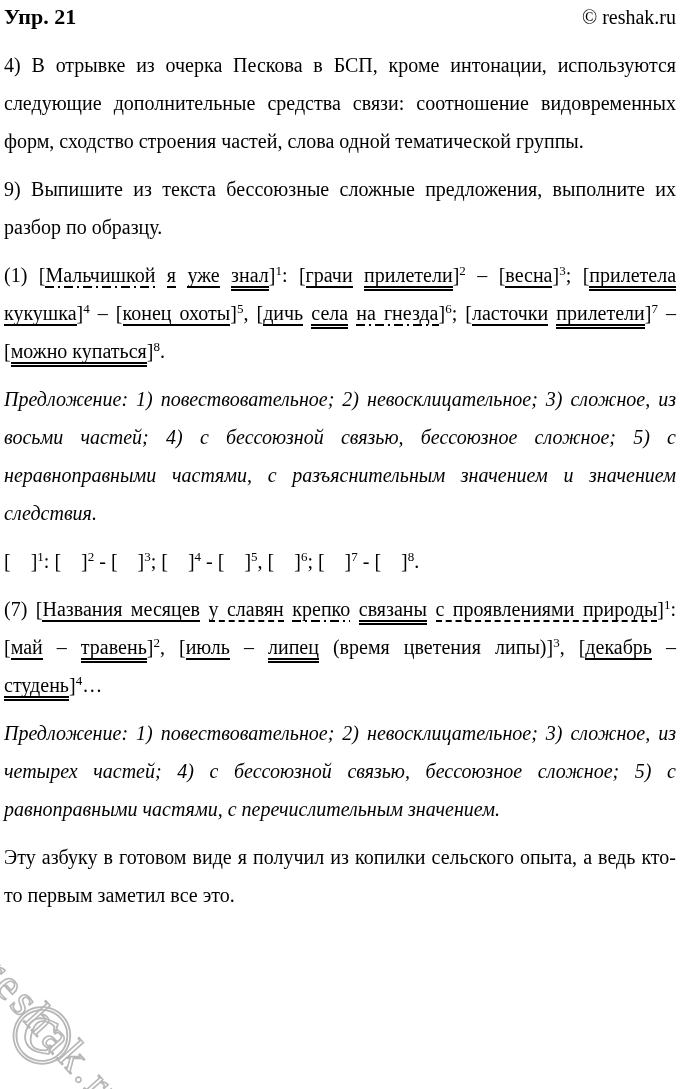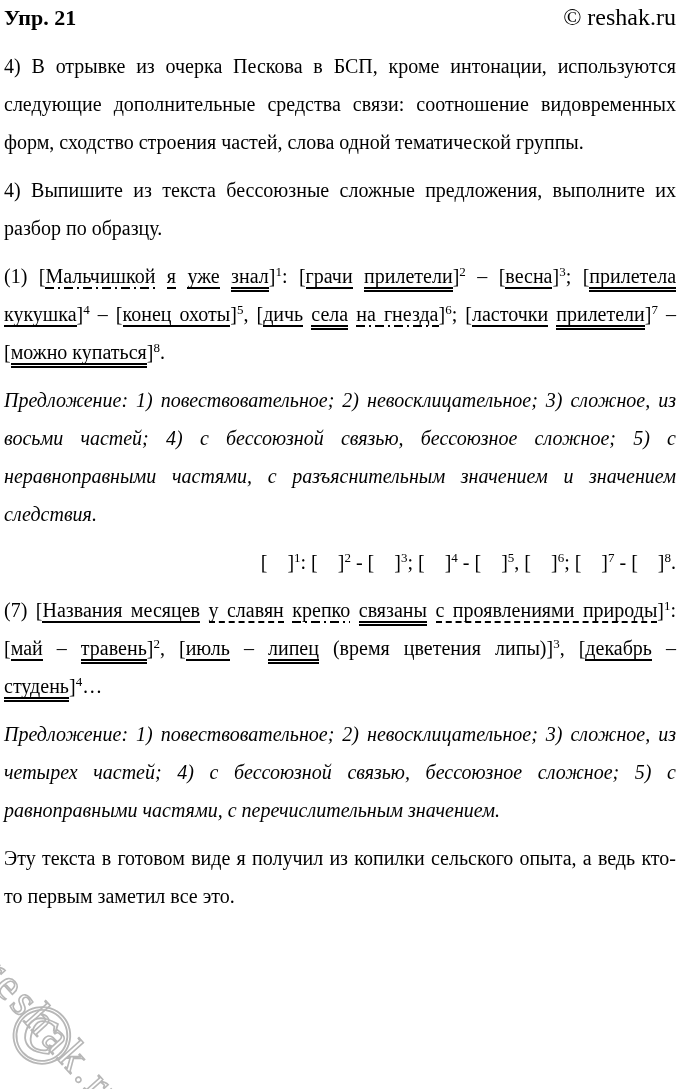--- a/index.html
+++ b/index.html
@@ -13,24 +13,24 @@
     font-size: 20px;
     overflow: hidden;
   }
   .page { position: relative; width: 672px; height: 100%; }
 
   .doc-header {
     display: flex; justify-content: space-between; align-items: baseline;
     line-height: 28px; margin-bottom: 15px;
   }
   .exercise-no { font-weight: bold; font-size: 22px; }
-  .copyright { font-size: 24px; }
+  .copyright { font-size: 20px; }
 
   p { margin: 0 0 10px 0; line-height: 38px; text-align: justify; }
-  p.left { text-align: right; }
+  p.left { text-align: left; }
   .analysis { font-style: italic; }
 
   sup { font-size: 13px; line-height: 0; vertical-align: 7px; letter-spacing: 0; }
 
   
   .u-solid   { border-bottom: 2px solid #000; }
   .u-double  { border-bottom: 5px double #000; }
   .u-dashed  { border-bottom: 2px dashed #000; }
   .u-dashdot {
     padding-bottom: 2px;
@@ -72,30 +72,30 @@
 
   <div class="content">
 
     <div class="doc-header">
       <span class="exercise-no">Упр. 21</span>
       <span class="copyright">© reshak.ru</span>
     </div>
 
     <p>4) В отрывке из очерка Пескова в БСП, кроме интонации, используются следующие дополнительные средства связи: соотношение видовременных форм, сходство строения частей, слова одной тематической группы.</p>
 
-    <p>4) Выпишите из текста бессоюзные сложные предложения, выполните их разбор по образцу.</p>
+    <p>9) Выпишите из текста бессоюзные сложные предложения, выполните их разбор по образцу.</p>
 
     <p><span>(1) [</span><span class="u-dashdot">Мальчишкой</span><span> </span><span class="u-solid">я</span><span> </span><span class="u-solid">уже</span><span> </span><span class="u-double">знал</span><span>]</span><sup>1</sup><span>: [</span><span class="u-solid">грачи</span><span> </span><span class="u-double">прилетели</span><span>]</span><sup>2</sup><span> – [</span><span class="u-solid">весна</span><span>]</span><sup>3</sup><span>; [</span><span class="u-double">прилетела</span><span> </span><span class="u-solid">кукушка</span><span>]</span><sup>4</sup><span> – [</span><span class="u-solid">конец охоты</span><span>]</span><sup>5</sup><span>, [</span><span class="u-solid">дичь</span><span> </span><span class="u-double">села</span><span> </span><span class="u-dashdot">на гнезда</span><span>]</span><sup>6</sup><span>; [</span><span class="u-solid">ласточки</span><span> </span><span class="u-double">прилетели</span><span>]</span><sup>7</sup><span> – [</span><span class="u-double">можно купаться</span><span>]</span><sup>8</sup><span>.</span></p>
 
     <p class="analysis">Предложение: 1) повествовательное; 2) невосклицательное; 3) сложное, из восьми частей; 4) с бессоюзной связью, бессоюзное сложное; 5) с неравноправными частями, с разъяснительным значением и значением следствия.</p>
 
     <p class="left"><span>[&nbsp;&nbsp;&nbsp;&nbsp;]</span><sup>1</sup><span>: [&nbsp;&nbsp;&nbsp;&nbsp;]</span><sup>2</sup><span> - [&nbsp;&nbsp;&nbsp;&nbsp;]</span><sup>3</sup><span>; [&nbsp;&nbsp;&nbsp;&nbsp;]</span><sup>4</sup><span> - [&nbsp;&nbsp;&nbsp;&nbsp;]</span><sup>5</sup><span>, [&nbsp;&nbsp;&nbsp;&nbsp;]</span><sup>6</sup><span>; [&nbsp;&nbsp;&nbsp;&nbsp;]</span><sup>7</sup><span> - [&nbsp;&nbsp;&nbsp;&nbsp;]</span><sup>8</sup><span>.</span></p>
 
     <p><span>(7) [</span><span class="u-solid">Названия месяцев</span><span> </span><span class="u-dashed">у славян</span><span> </span><span class="u-dashdot">крепко</span><span> </span><span class="u-double">связаны</span><span> </span><span class="u-dashed">с проявлениями природы</span><span>]</span><sup>1</sup><span>: [</span><span class="u-solid">май</span><span> – </span><span class="u-double">травень</span><span>]</span><sup>2</sup><span>, [</span><span class="u-solid">июль</span><span> – </span><span class="u-double">липец</span><span> (время цветения липы)]</span><sup>3</sup><span>, [</span><span class="u-solid">декабрь</span><span> – </span><span class="u-double">студень</span><span>]</span><sup>4</sup><span>…</span></p>
 
     <p class="analysis">Предложение: 1) повествовательное; 2) невосклицательное; 3) сложное, из четырех частей; 4) с бессоюзной связью, бессоюзное сложное; 5) с равноправными частями, с перечислительным значением.</p>
 
 
 
-    <p>Эту текста в готовом виде я получил из копилки сельского опыта, а ведь кто-то первым заметил все это.</p>
+    <p>Эту азбуку в готовом виде я получил из копилки сельского опыта, а ведь кто-то первым заметил все это.</p>
 
   </div>
 </div>
 
 </body></html>

